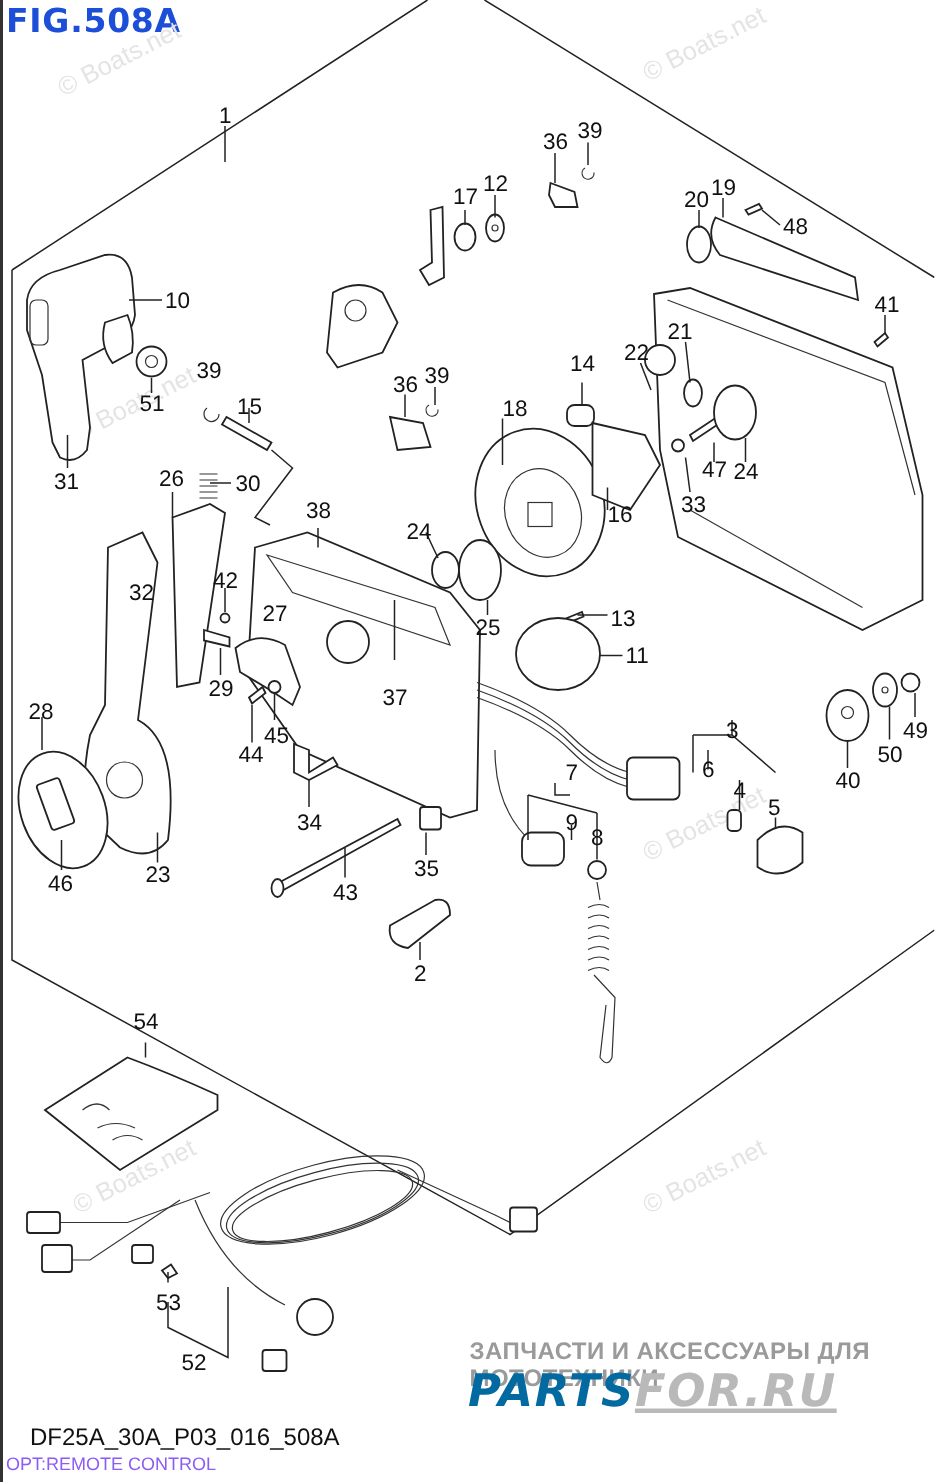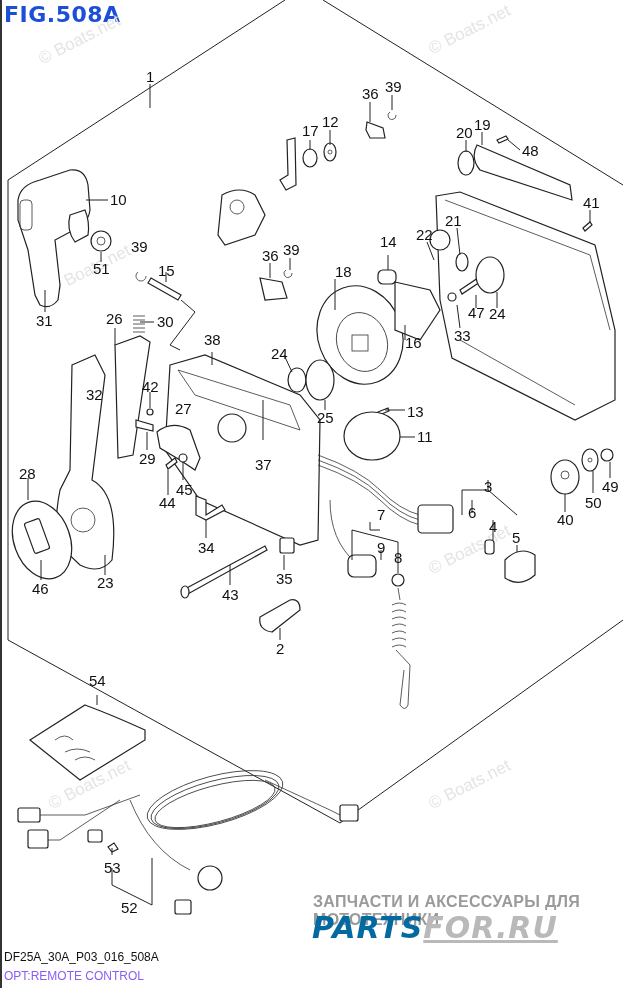--- a/index.html
+++ b/index.html
@@ -1,19 +1,19 @@
 <!DOCTYPE html>
 <html><head>
 <meta charset="utf-8">
 <style>
   html, body { margin:0; padding:0; background:#ffffff; }
   body { width:623px; height:988px; position:relative; overflow:hidden; font-family:"Liberation Sans", sans-serif; }
   #leftedge { position:absolute; left:0; top:0; width:2px; height:988px; background:#333; }
   .fig-title { position:absolute; left:4px; top:2px; font-family:"DejaVu Sans", sans-serif; font-weight:bold; font-size:22px; color:#1d4ed8; letter-spacing:0.5px; }
-  .footer-code { position:absolute; left:4px; top:950px; font-size:12px; color:#111; }
+  .footer-code { position:absolute; left:20px; top:950px; font-size:16px; color:#111; }
   .footer-caption { position:absolute; left:4px; top:969px; font-size:12px; color:#8b5cf6; }
   .wm { position:absolute; font-size:17px; color:#e4e4e4; transform:rotate(-27deg); transform-origin:left center; white-space:nowrap; }
   .promo-sub { position:absolute; left:313px; top:893px; font-size:16px; color:#9a9a9a; font-weight:bold; letter-spacing:0.3px; }
   .promo-logo { position:absolute; left:312px; top:910px; font-family:"DejaVu Sans", sans-serif; font-weight:bold; font-size:30px; letter-spacing:1px; font-style:italic; }
   .promo-logo .a { color:#0369a1; }
   .promo-logo .b { color:#b9b9b9;text-decoration:underline; }
   svg#diagram { position:absolute; left:0; top:0; }
   svg#diagram .callout { font-family:"Liberation Sans", sans-serif; font-size:15px; fill:#111; }
   svg#diagram .ln { stroke:#222; stroke-width:1; fill:none; }
   svg#diagram .part { stroke:#222; stroke-width:1.2; fill:#fff; }

